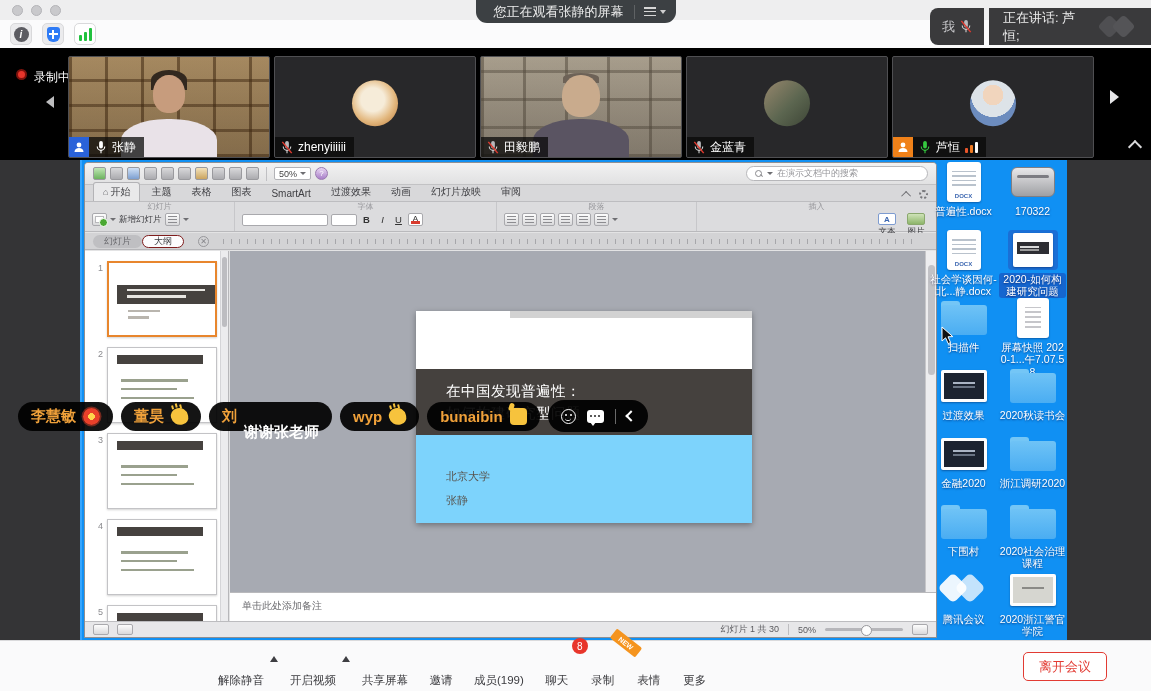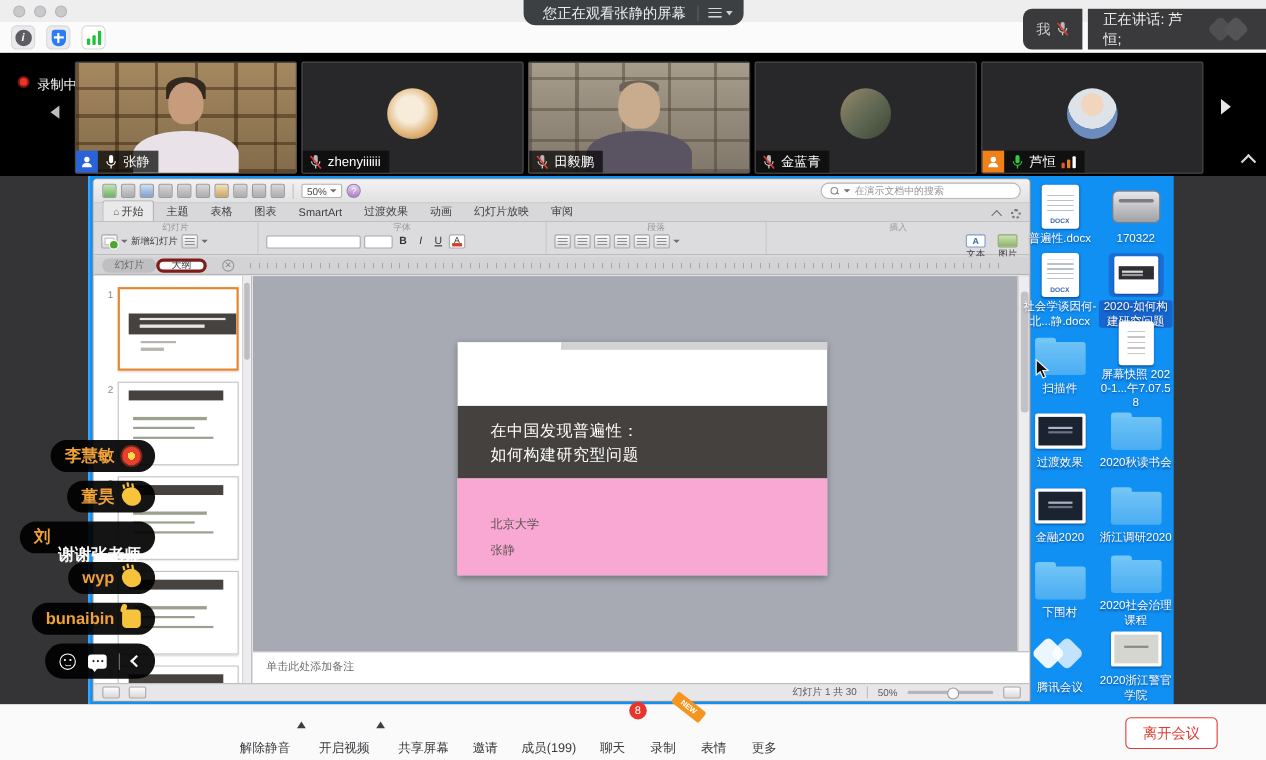--- a/index.html
+++ b/index.html
@@ -129,21 +129,21 @@
   .colorchip{width:15px;height:13px;border:1px solid #a9a9ad;background:#fff;border-radius:2px;position:relative;font-size:8px;text-align:center;color:#333;}
   .colorchip::after{content:"";position:absolute;left:2px;right:2px;bottom:1.5px;height:2.5px;background:#d83b2e;}
   .istack{display:flex;flex-direction:column;align-items:center;gap:1px;padding:0 4px;}
   .ichip-a{width:18px;height:12px;border:1px solid #7d9bd0;border-radius:2px;background:#fff;color:#3b66b0;font-size:8px;font-weight:700;text-align:center;line-height:12px;}
   .ichip-p{width:18px;height:12px;border:1px solid #8aa86e;border-radius:2px;background:linear-gradient(#cfe3b8,#8db56a);}
   .tridn{width:0;height:0;border-left:3px solid transparent;border-right:3px solid transparent;border-top:3.5px solid #6e6e72;flex:none;}
 
   .r-viewtabs{position:absolute;left:0;top:70px;right:0;height:17px;background:#d3d3d5;border-bottom:1px solid #b5b5b8;display:flex;align-items:center;padding:0 8px;}
   .vpill{height:13px;border-radius:8px;font-size:9px;display:flex;align-items:center;padding:0 11px;white-space:nowrap;}
   .vpill[data-active="true"]{background:#bfbfc2;color:#68686c;}
-  .vpill:not([data-active="true"]){background:#fcfcfd;border:3px solid #7f1d1d;color:#3c3c40;}
+  .vpill:not([data-active="true"]){background:#fcfcfd;border:1px solid #7f1d1d;color:#3c3c40;}
   .vclose{width:11px;height:11px;border-radius:50%;border:1px solid #97979b;color:#85858a;font-size:8px;line-height:9px;text-align:center;margin-left:14px;}
   .ruler{flex:1;height:5px;margin:0 14px;background:repeating-linear-gradient(90deg,#9b9b9f 0 1px,transparent 1px 8px);opacity:.8;}
 
   .thumbs-panel{position:absolute;left:0;top:88px;bottom:16px;width:144px;background:#fff;border-right:1px solid #b7b7ba;overflow:hidden;}
   .thumb-scroll{position:absolute;right:0;top:0;bottom:0;width:8px;background:#ececee;border-left:1px solid #d5d5d8;}
   .thumb-scroll::before{content:"";position:absolute;left:1px;right:1px;top:6px;height:70px;background:#bdbdc1;border-radius:3px;}
   .thumb-item{display:flex;gap:4px;margin:10px 0 0 4px;}
   .thumb-num{width:14px;text-align:right;font-size:9px;color:#8a8a8e;padding-top:2px;}
   .thumb-box{width:110px;height:76px;background:#fff;border:1px solid #c3c3c6;box-shadow:0 1px 2px rgba(0,0,0,.18);position:relative;overflow:hidden;}
   .thumb-item[data-selected="true"] .thumb-box{border:2px solid #e8862d;}
@@ -158,36 +158,36 @@
   .mini-li.l1{top:42%;width:62%;}.mini-li.l2{top:54%;width:52%;}.mini-li.l3{top:66%;width:68%;}
   .thumb-item[data-variant="bullets"] .mini-head,.thumb-item[data-variant="bullets"] .mini-li{display:block;}
 
   .canvas{position:absolute;left:145px;top:88px;right:0;bottom:45px;background:#a7aab2;overflow:hidden;}
   .canvas-scroll{position:absolute;right:0;top:0;bottom:0;width:11px;background:#ededef;border-left:1px solid #c6c6c9;}
   .canvas-scroll::before{content:"";position:absolute;left:1.5px;right:1.5px;top:14px;height:110px;background:#c2c2c6;border-radius:4px;}
   .slide{position:absolute;left:186px;top:60px;width:336px;height:212px;background:#fff;box-shadow:0 2px 6px rgba(0,0,0,.35);}
   .slide-topstrip{position:absolute;left:28%;right:0;top:0;height:7px;background:#d2d2d2;}
   .slide-band{position:absolute;left:0;right:0;top:58px;height:66px;background:#45413e;color:#fff;display:flex;flex-direction:column;justify-content:center;padding-left:30px;gap:3px;}
   .slide-band div{font-size:14.5px;letter-spacing:.5px;}
-  .slide-low{position:absolute;left:0;right:0;top:124px;bottom:0;background:#f9a8d4;font-family:Liberation Mono, monospace;}
+  .slide-low{position:absolute;left:0;right:0;top:124px;bottom:0;background:#7dd3fc;font-family:Liberation Mono, monospace;}
   .slide-org{position:absolute;left:30px;top:34px;font-size:11px;color:#58544e;}
   .slide-author{position:absolute;left:30px;top:58px;font-size:11px;color:#58544e;}
 
   .notes{position:absolute;left:145px;right:0;bottom:16px;height:29px;background:#fff;border-top:1px solid #b9b9bc;}
   .notes-text{position:absolute;left:12px;top:6px;font-size:10px;color:#6e6e72;}
   .statusbar{position:absolute;left:0;right:0;bottom:0;height:16px;background:#e7e7e9;border-top:1px solid #bcbcbf;display:flex;align-items:center;font-size:9px;color:#5a5a5e;padding:0 8px;gap:8px;}
   .schip{width:16px;height:11px;border:1px solid #a9a9ad;border-radius:2px;background:linear-gradient(#fdfdfd,#d9d9db);}
   .sb-right{margin-left:auto;display:flex;align-items:center;gap:9px;}
   .sdiv{width:1px;height:11px;background:#bdbdc0;}
   .slider{position:relative;width:78px;height:3px;background:#b6b6ba;border-radius:2px;}
   .slider::before{content:"";position:absolute;left:36px;top:-3.5px;width:9px;height:9px;border-radius:50%;background:#fdfdfd;border:1px solid #97979b;}
 
   
   .dicons{position:absolute;right:0;top:0;width:138px;height:100%;display:grid;grid-template-columns:1fr 1fr;grid-auto-rows:68px;padding-top:2px;}
-  .di{display:flex;flex-direction:column;align-items:center;justify-content:center;gap:3px;overflow:visible;}
+  .di{display:flex;flex-direction:column;align-items:center;justify-content:flex-start;gap:3px;overflow:visible;}
   .di-icon{width:50px;height:40px;display:flex;align-items:center;justify-content:center;position:relative;}
   .di-label{font-size:10.5px;color:#fff;text-align:center;line-height:1.18;max-width:67px;text-shadow:0 1px 2px rgba(0,0,60,.55);word-break:break-all;}
   .di[data-selected="true"] .di-label{background:#1566cf;border-radius:3px;padding:0 3px;}
   .di[data-selected="true"] .di-icon{background:#1a6fd6;border-radius:4px;}
   .g-docx{width:34px;height:40px;background:#fff;border-radius:3px;position:relative;box-shadow:0 1px 2px rgba(0,0,40,.35);}
   .g-docx::before{content:"";position:absolute;left:5px;right:5px;top:6px;height:18px;background:repeating-linear-gradient(0deg,#b9c2cc 0 1.5px,transparent 1.5px 4.5px);}
   .g-docx::after{content:"DOCX";position:absolute;left:0;right:0;bottom:3px;font-size:6px;color:#3b66b0;text-align:center;font-weight:700;}
   .g-drive{width:44px;height:30px;border-radius:6px;background:linear-gradient(#e8e8ea,#9fa0a4);border:1px solid #7e7e84;position:relative;}
   .g-drive::before{content:"";position:absolute;left:5px;right:5px;top:7px;height:3px;border-radius:2px;background:#7c7c82;}
   .g-pptdoc{width:40px;height:34px;background:#fff;border-radius:2px;position:relative;box-shadow:0 1px 2px rgba(0,0,40,.35);}
@@ -206,21 +206,21 @@
   .g-slidelight::after{content:"";position:absolute;left:12px;right:12px;top:13px;height:1.5px;background:#8a8a86;}
   .g-voov{width:48px;height:40px;position:relative;}
   .g-voov::before,.g-voov::after{content:"";position:absolute;top:7px;width:22px;height:22px;border-radius:5px;background:#fff;transform:rotate(45deg);}
   .g-voov::before{left:2px;opacity:.92;}
   .g-voov::after{left:19px;opacity:.75;}
 
   
   .cursor{position:absolute;left:941px;top:166px;z-index:40;}
 
   
-  .chat{position:absolute;left:18px;top:400px;z-index:30;display:flex;flex-direction:column;align-items:flex-end;gap:8px;}
+  .chat{position:absolute;left:18px;top:400px;z-index:30;display:flex;flex-direction:row;align-items:center;gap:8px;}
   .cpill{height:29px;border-radius:15px;background:rgba(0,0,0,.92);display:flex;align-items:center;gap:7px;padding:0 13px;}
   .cname{color:#f0a13a;font-size:15px;font-weight:700;white-space:nowrap;}
   .ctext{color:#fff;font-size:15px;font-weight:600;white-space:nowrap;margin-top:32px;}
   .ctext:empty{display:none;}
   .emo{width:17px;height:17px;border-radius:50%;flex:none;display:none;position:relative;}
   .cpill[data-emoji="flower"] .emo-flower{display:block;background:radial-gradient(circle,#ffd54d 0 3.5px,#e8402a 3.5px);box-shadow:0 0 0 1.5px rgba(232,64,42,.45);}
   .cpill[data-emoji="clap"] .emo-clap{display:block;background:#f7c33d;border-radius:46% 54% 42% 58%;transform:rotate(-14deg);}
   .cpill[data-emoji="clap"] .emo-clap::after{content:"";position:absolute;top:-4px;left:3px;width:2px;height:4px;background:#f7c33d;box-shadow:4px -1px 0 #f7c33d,8px 1px 0 #f7c33d;}
   .cpill[data-emoji="thumbsup"] .emo-thumb{display:block;background:#f7c33d;border-radius:4px;}
   .cpill[data-emoji="thumbsup"] .emo-thumb::after{content:"";position:absolute;left:-1px;top:-5px;width:5px;height:8px;border-radius:3px;background:#f7c33d;transform:rotate(18deg);}

